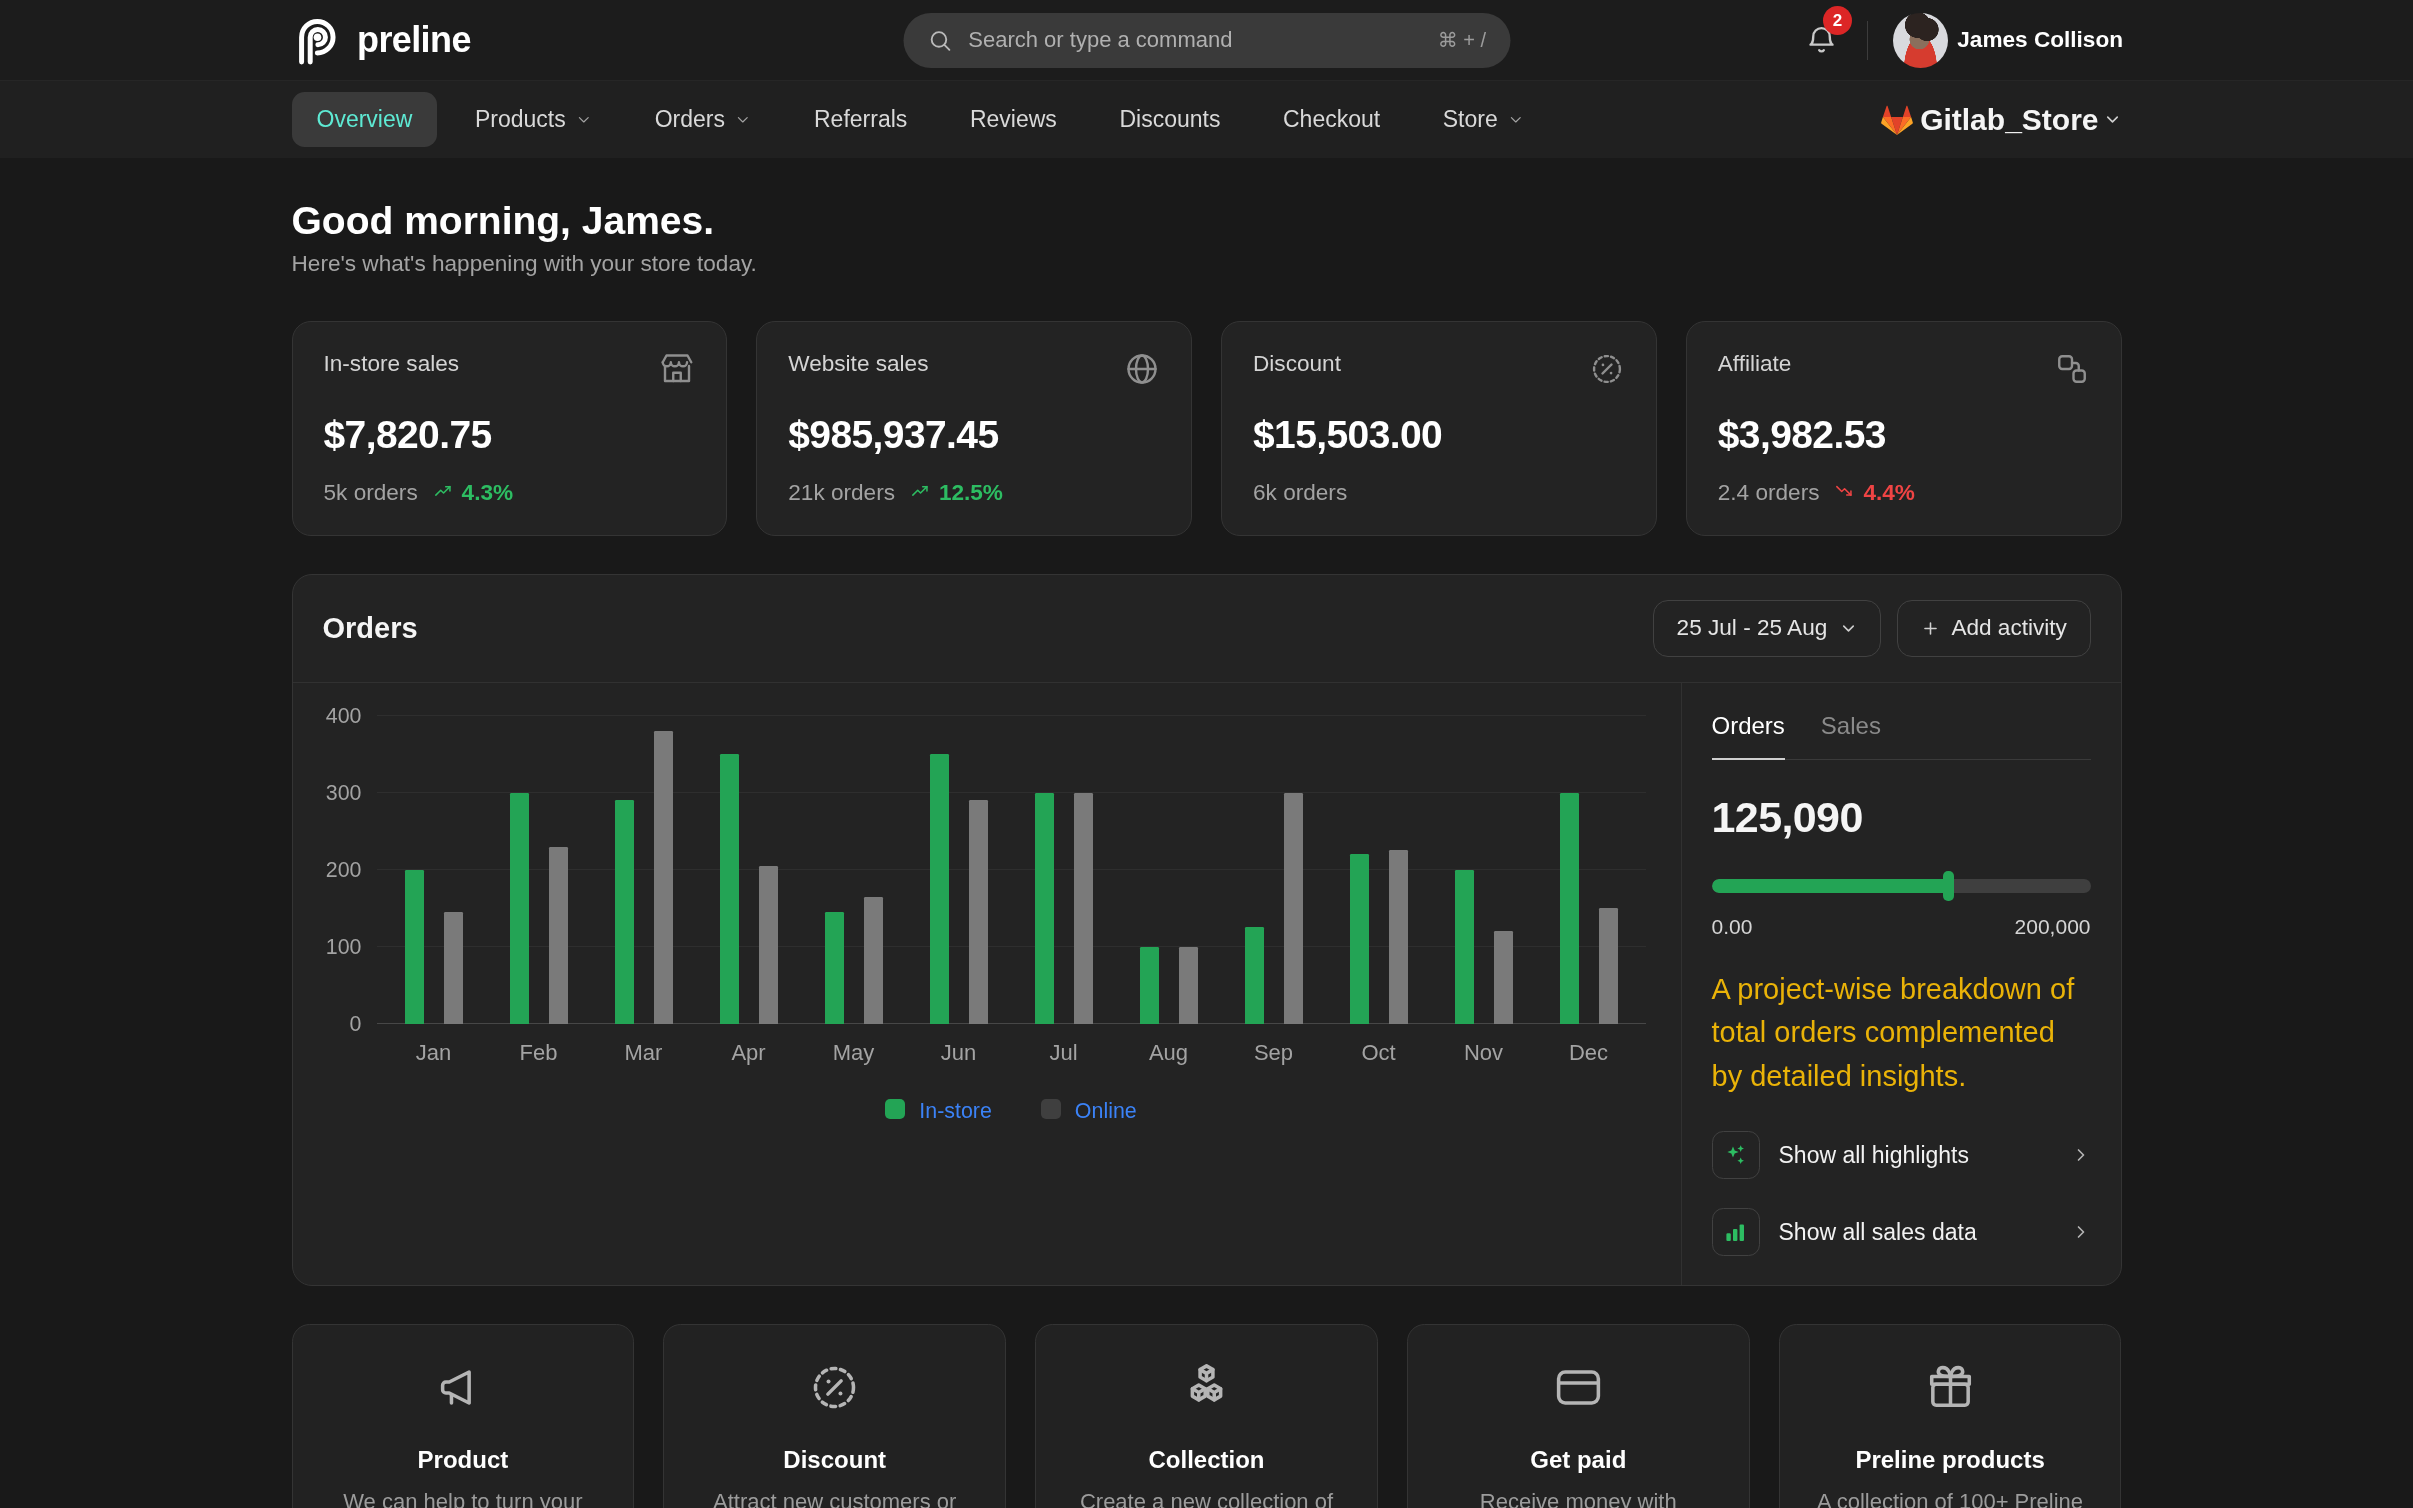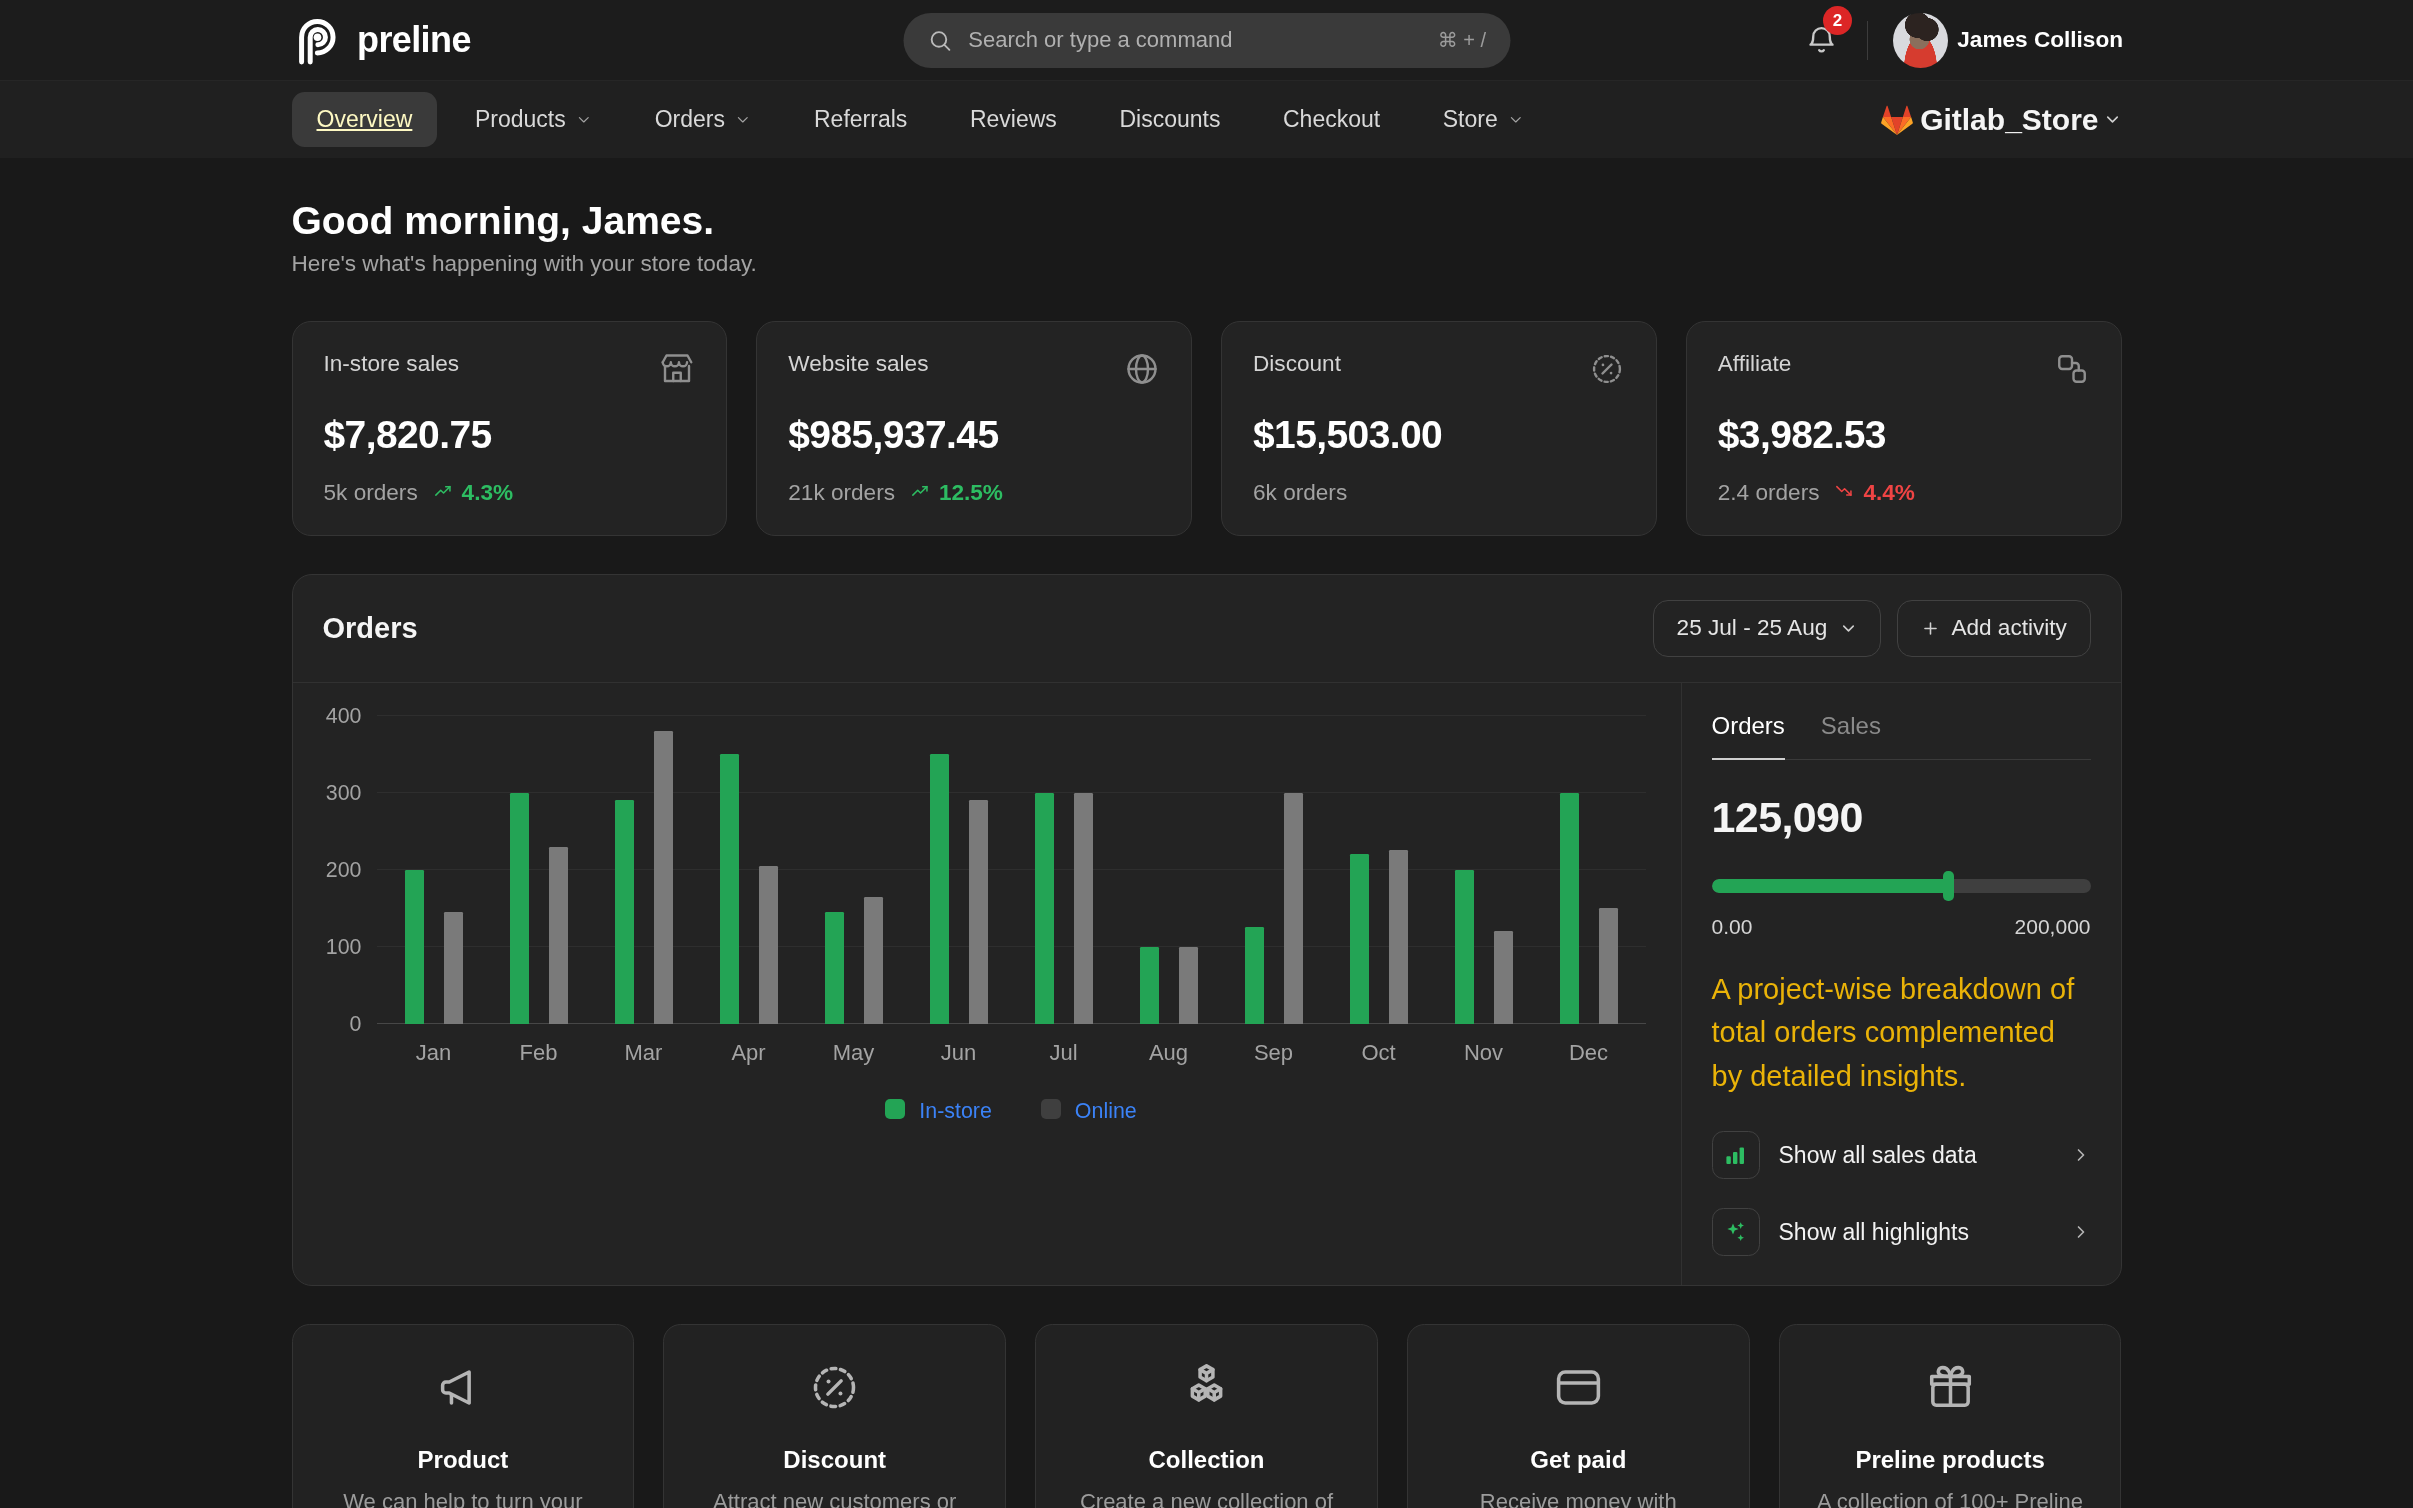--- a/index.html
+++ b/index.html
@@ -34,21 +34,21 @@
     radial-gradient(ellipse at 50% 102%, #d63c2f 0 42%, transparent 43%),
     #d8d9dd; flex:0 0 auto; }
   .user-name { font-size:22.6px; font-weight:600; color:#fff; margin-left:9px; }
 
   
   .navbar { height:78px; background:#202020; border-top:1.3px solid #262626; display:flex; align-items:center; }
   .nav-inner { width:1830px; margin:0 auto; display:flex; align-items:center; }
   .nav-items { display:flex; align-items:center; gap:12.6px; }
   .nav-item { display:flex; align-items:center; gap:8.8px; font-size:23px; color:#d9d9d9;
     padding:14px 25px; border-radius:12.6px; cursor:pointer; white-space:nowrap; }
-  .nav-item.active { background:#3a3a3a; color:#fef9c3;text-decoration:underline; }
+  .nav-item.active { background:#3a3a3a; color:#5eead4; }
   .nav-item svg { width:17.6px; height:17.6px; color:#a3a3a3; }
   .store-switcher { margin-left:auto; display:flex; align-items:center; gap:4px; font-size:30px; font-weight:600;justify-content:space-between; }
   .store-switcher .gitlab { width:38px; height:38px; }
   .store-switcher .chev { width:19px; height:19px; color:#cfcfcf; }
 
   .container { width:1830px; margin:0 auto; }
 
   
   .greeting { margin-top:41px; }
   .greeting h1 { font-size:39px; font-weight:bold; color:#fff; }
@@ -429,39 +429,39 @@
         </div>
         <div class="slider-labels">
           <span>0.00</span>
           <span>200,000</span>
         </div>
         <p class="side-desc">A project-wise breakdown of total orders complemented by detailed insights.</p>
         <div class="side-links" id="side-links">
             <div class="side-link">
               <span class="icon-tile">
                 <svg viewBox="0 0 24 24" fill="none" stroke="currentColor" stroke-width="1.6" stroke-linecap="round" stroke-linejoin="round">
-                  <rect x="4" y="13" width="4" height="7" rx="1" fill="currentColor" stroke="none"></rect>
-                  <rect x="10" y="9" width="4" height="11" rx="1" fill="currentColor" stroke="none"></rect>
-                  <rect x="16" y="5" width="4" height="15" rx="1" fill="currentColor" stroke="none"></rect>
+                  <path fill="currentColor" stroke="none" d="M10 4l1.5 3.7L15.2 9l-3.7 1.5L10 14.2 8.5 10.5 4.8 9l3.7-1.3L10 4z"></path>
+                  <path fill="currentColor" stroke="none" d="M17 3l.9 2.1L20 6l-2.1.9L17 9l-.9-2.1L14 6l2.1-.9L17 3z"></path>
+                  <path fill="currentColor" stroke="none" d="M17 14l.9 2.1L20 17l-2.1.9L17 20l-.9-2.1L14 17l2.1-.9L17 14z"></path>
                 </svg>
               </span>
-    <span class="side-link-label">Show all sales data</span>
+    <span class="side-link-label">Show all highlights</span>
     <svg class="chev" viewBox="0 0 24 24" fill="none" stroke="currentColor" stroke-width="2" stroke-linecap="round" stroke-linejoin="round">
                 <path d="M9 6l6 6-6 6"></path>
               </svg>
             </div>
             <div class="side-link">
               <span class="icon-tile">
                 <svg viewBox="0 0 24 24" fill="none" stroke="currentColor" stroke-width="1.6" stroke-linecap="round" stroke-linejoin="round">
-                  <path fill="currentColor" stroke="none" d="M10 4l1.5 3.7L15.2 9l-3.7 1.5L10 14.2 8.5 10.5 4.8 9l3.7-1.3L10 4z"></path>
-                  <path fill="currentColor" stroke="none" d="M17 3l.9 2.1L20 6l-2.1.9L17 9l-.9-2.1L14 6l2.1-.9L17 3z"></path>
-                  <path fill="currentColor" stroke="none" d="M17 14l.9 2.1L20 17l-2.1.9L17 20l-.9-2.1L14 17l2.1-.9L17 14z"></path>
+                  <rect x="4" y="13" width="4" height="7" rx="1" fill="currentColor" stroke="none"></rect>
+                  <rect x="10" y="9" width="4" height="11" rx="1" fill="currentColor" stroke="none"></rect>
+                  <rect x="16" y="5" width="4" height="15" rx="1" fill="currentColor" stroke="none"></rect>
                 </svg>
               </span>
-    <span class="side-link-label">Show all highlights</span>
+    <span class="side-link-label">Show all sales data</span>
     <svg class="chev" viewBox="0 0 24 24" fill="none" stroke="currentColor" stroke-width="2" stroke-linecap="round" stroke-linejoin="round">
                 <path d="M9 6l6 6-6 6"></path>
               </svg>
             </div>
           </div>
       </aside>
     </div>
   </section>
 
   <section class="features" id="features">

